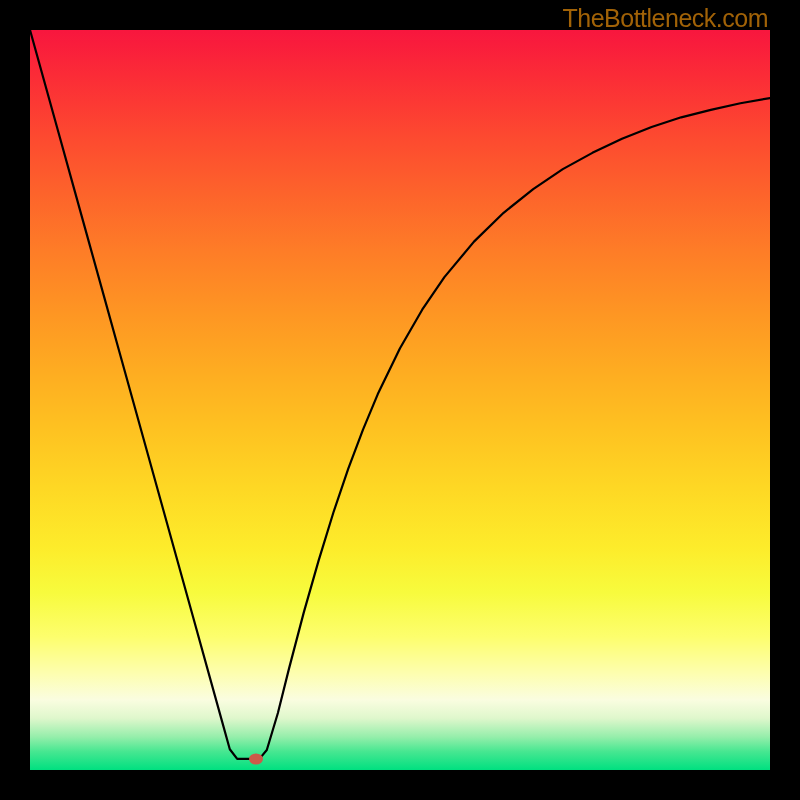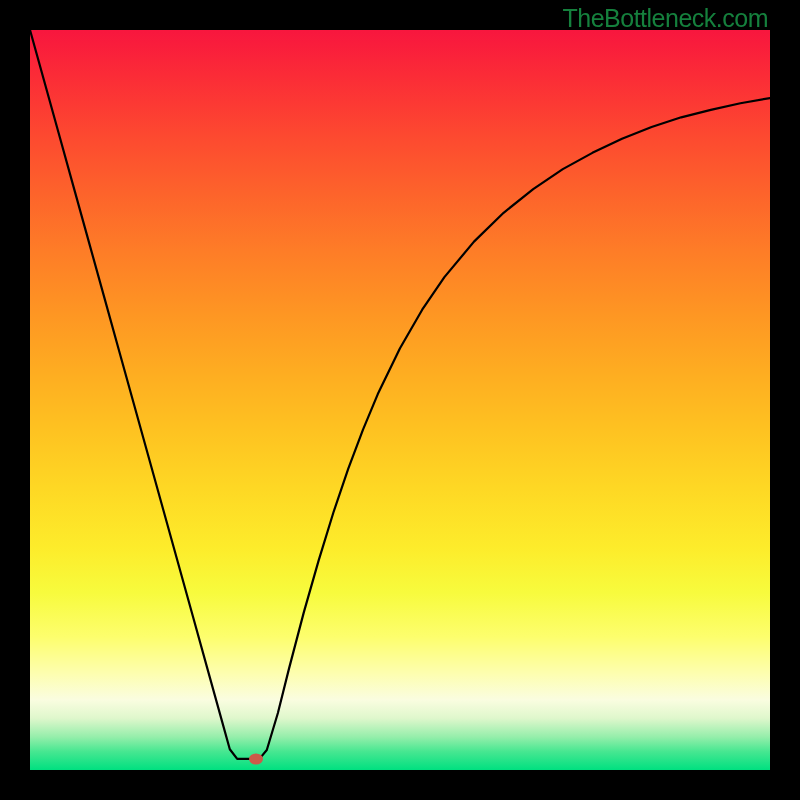--- a/index.html
+++ b/index.html
@@ -22,21 +22,21 @@
     position: absolute;
     left: 0;
     top: 0;
     width: 740px;
     height: 740px;
   }
   .watermark {
     position: absolute;
     top: 4px;
     right: 32px;
-    color: #15803d;
+    color: #a16207;
     font-family: Arial, Helvetica, sans-serif;
     font-size: 25px;
     letter-spacing: -0.5px;
     user-select: none;
   }
   .marker {
     position: absolute;
     width: 14px;
     height: 11px;
     border-radius: 50%;

